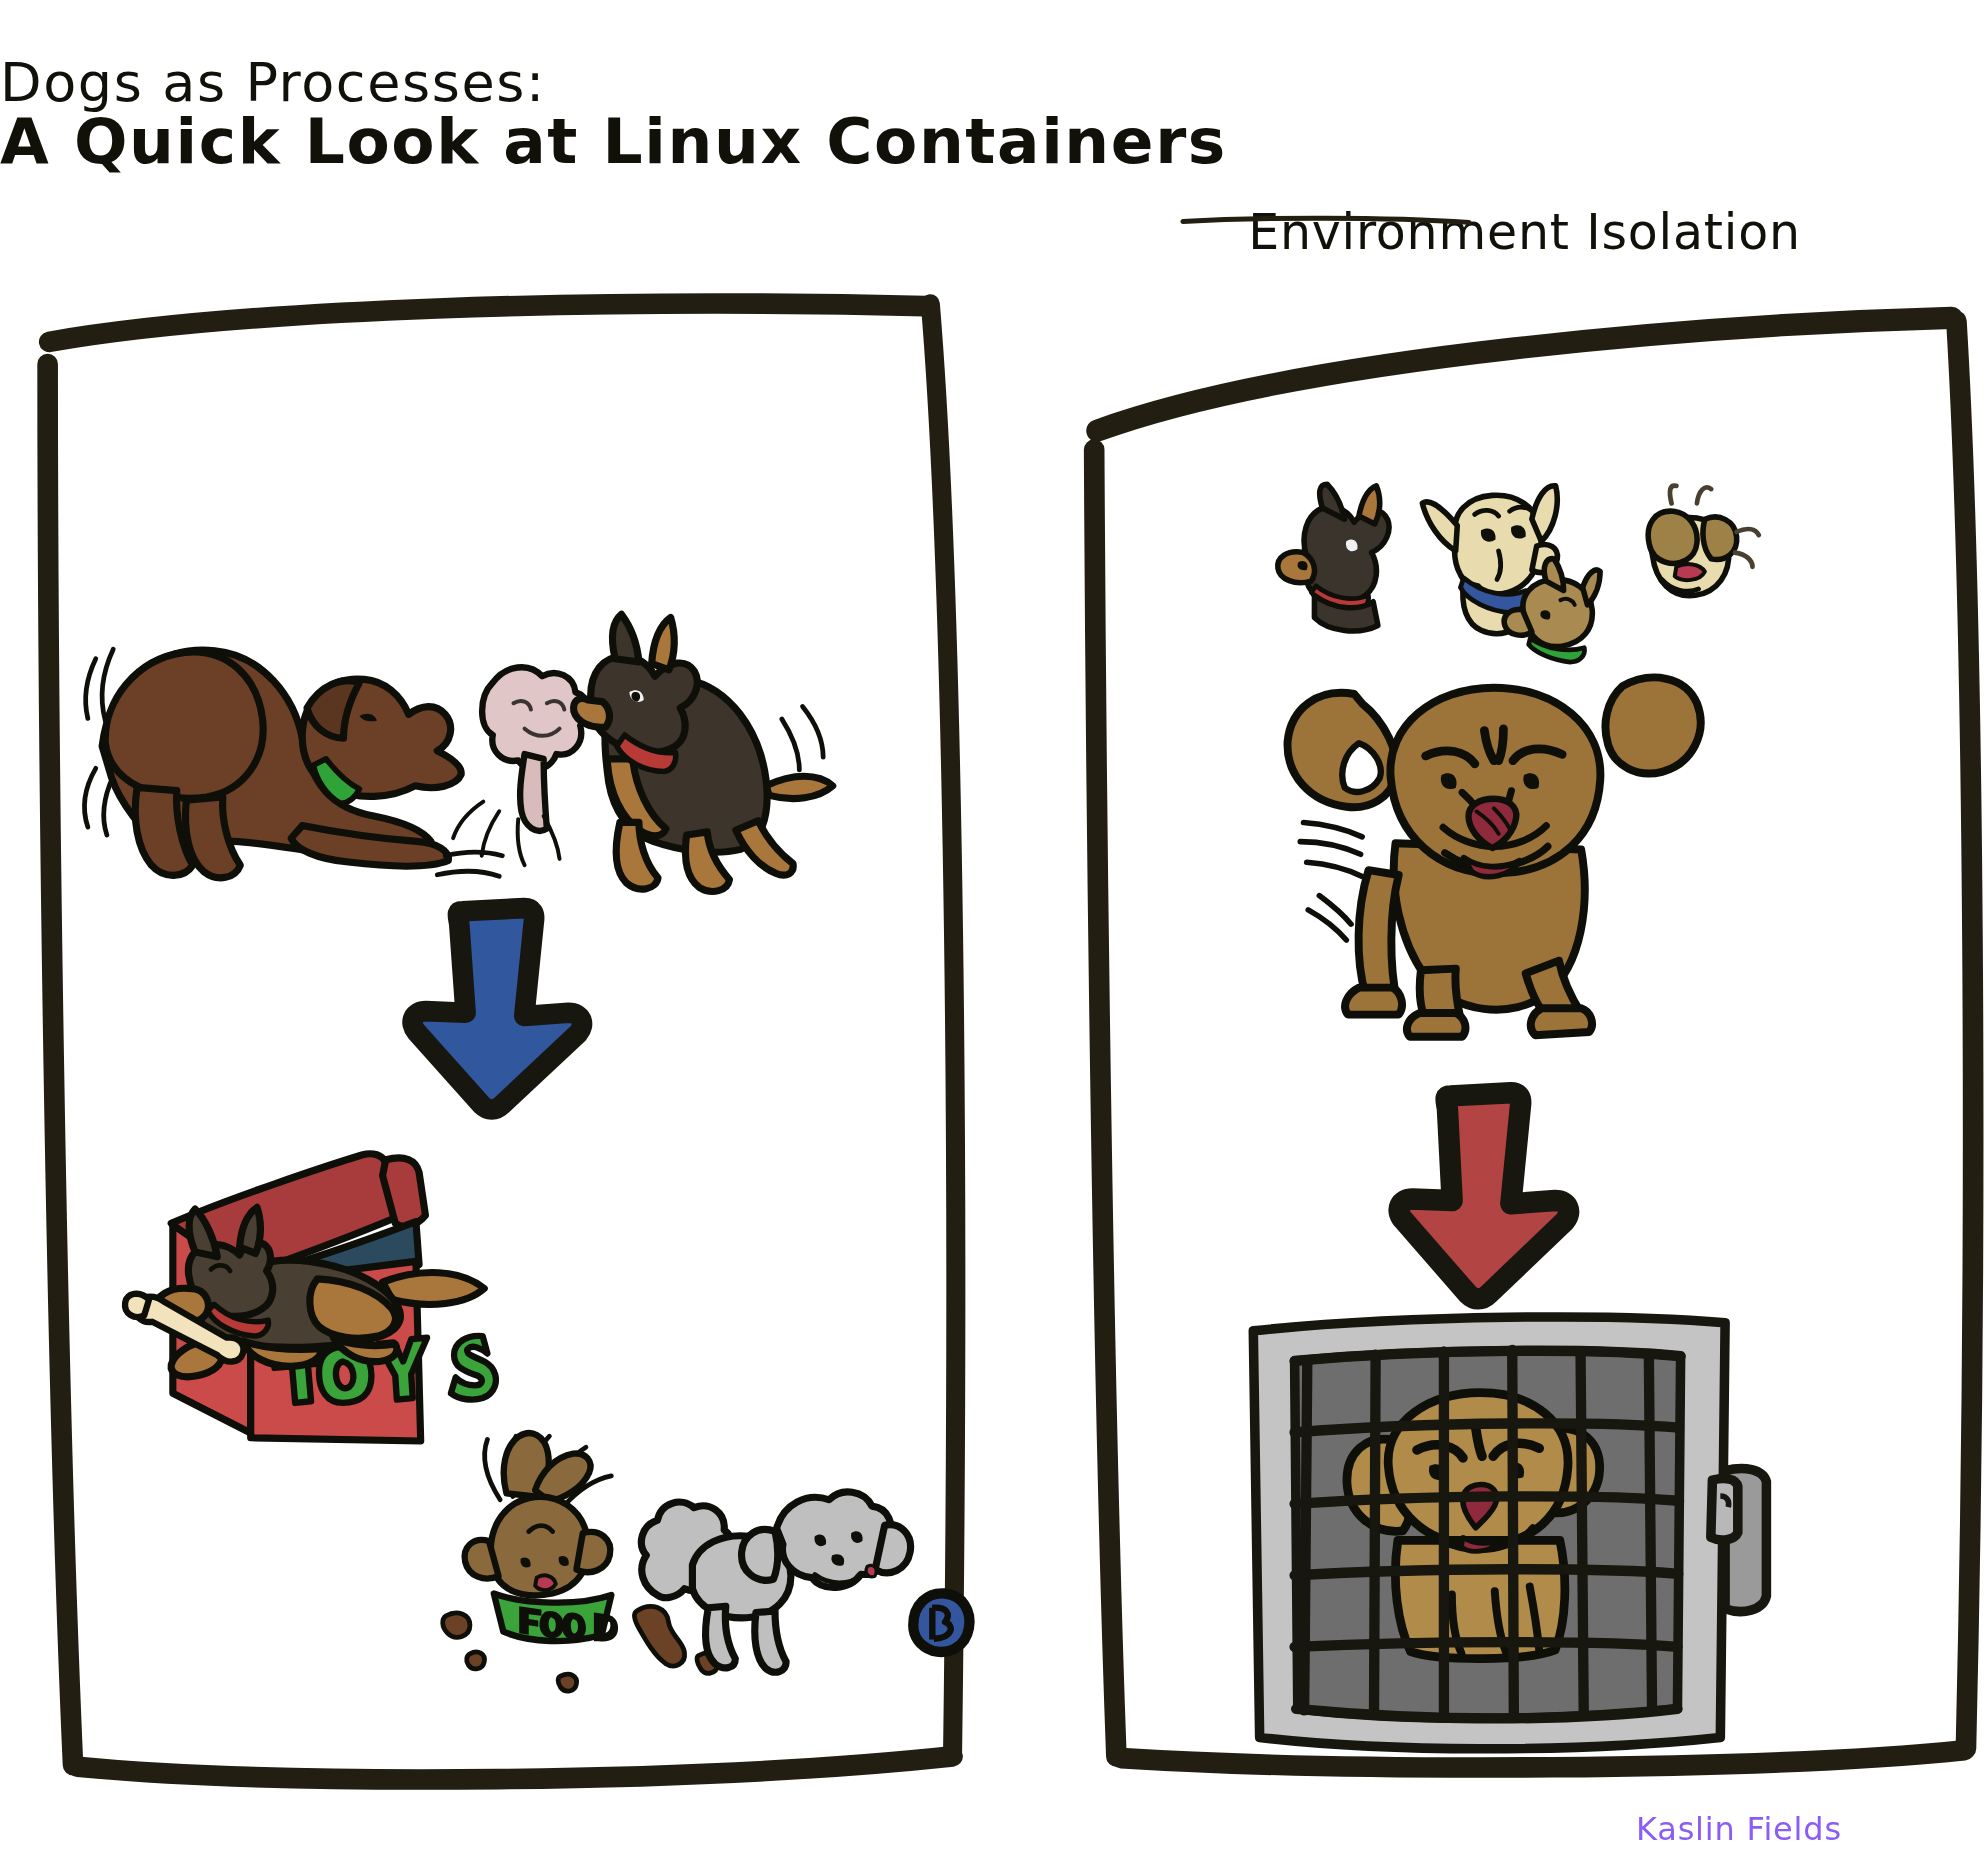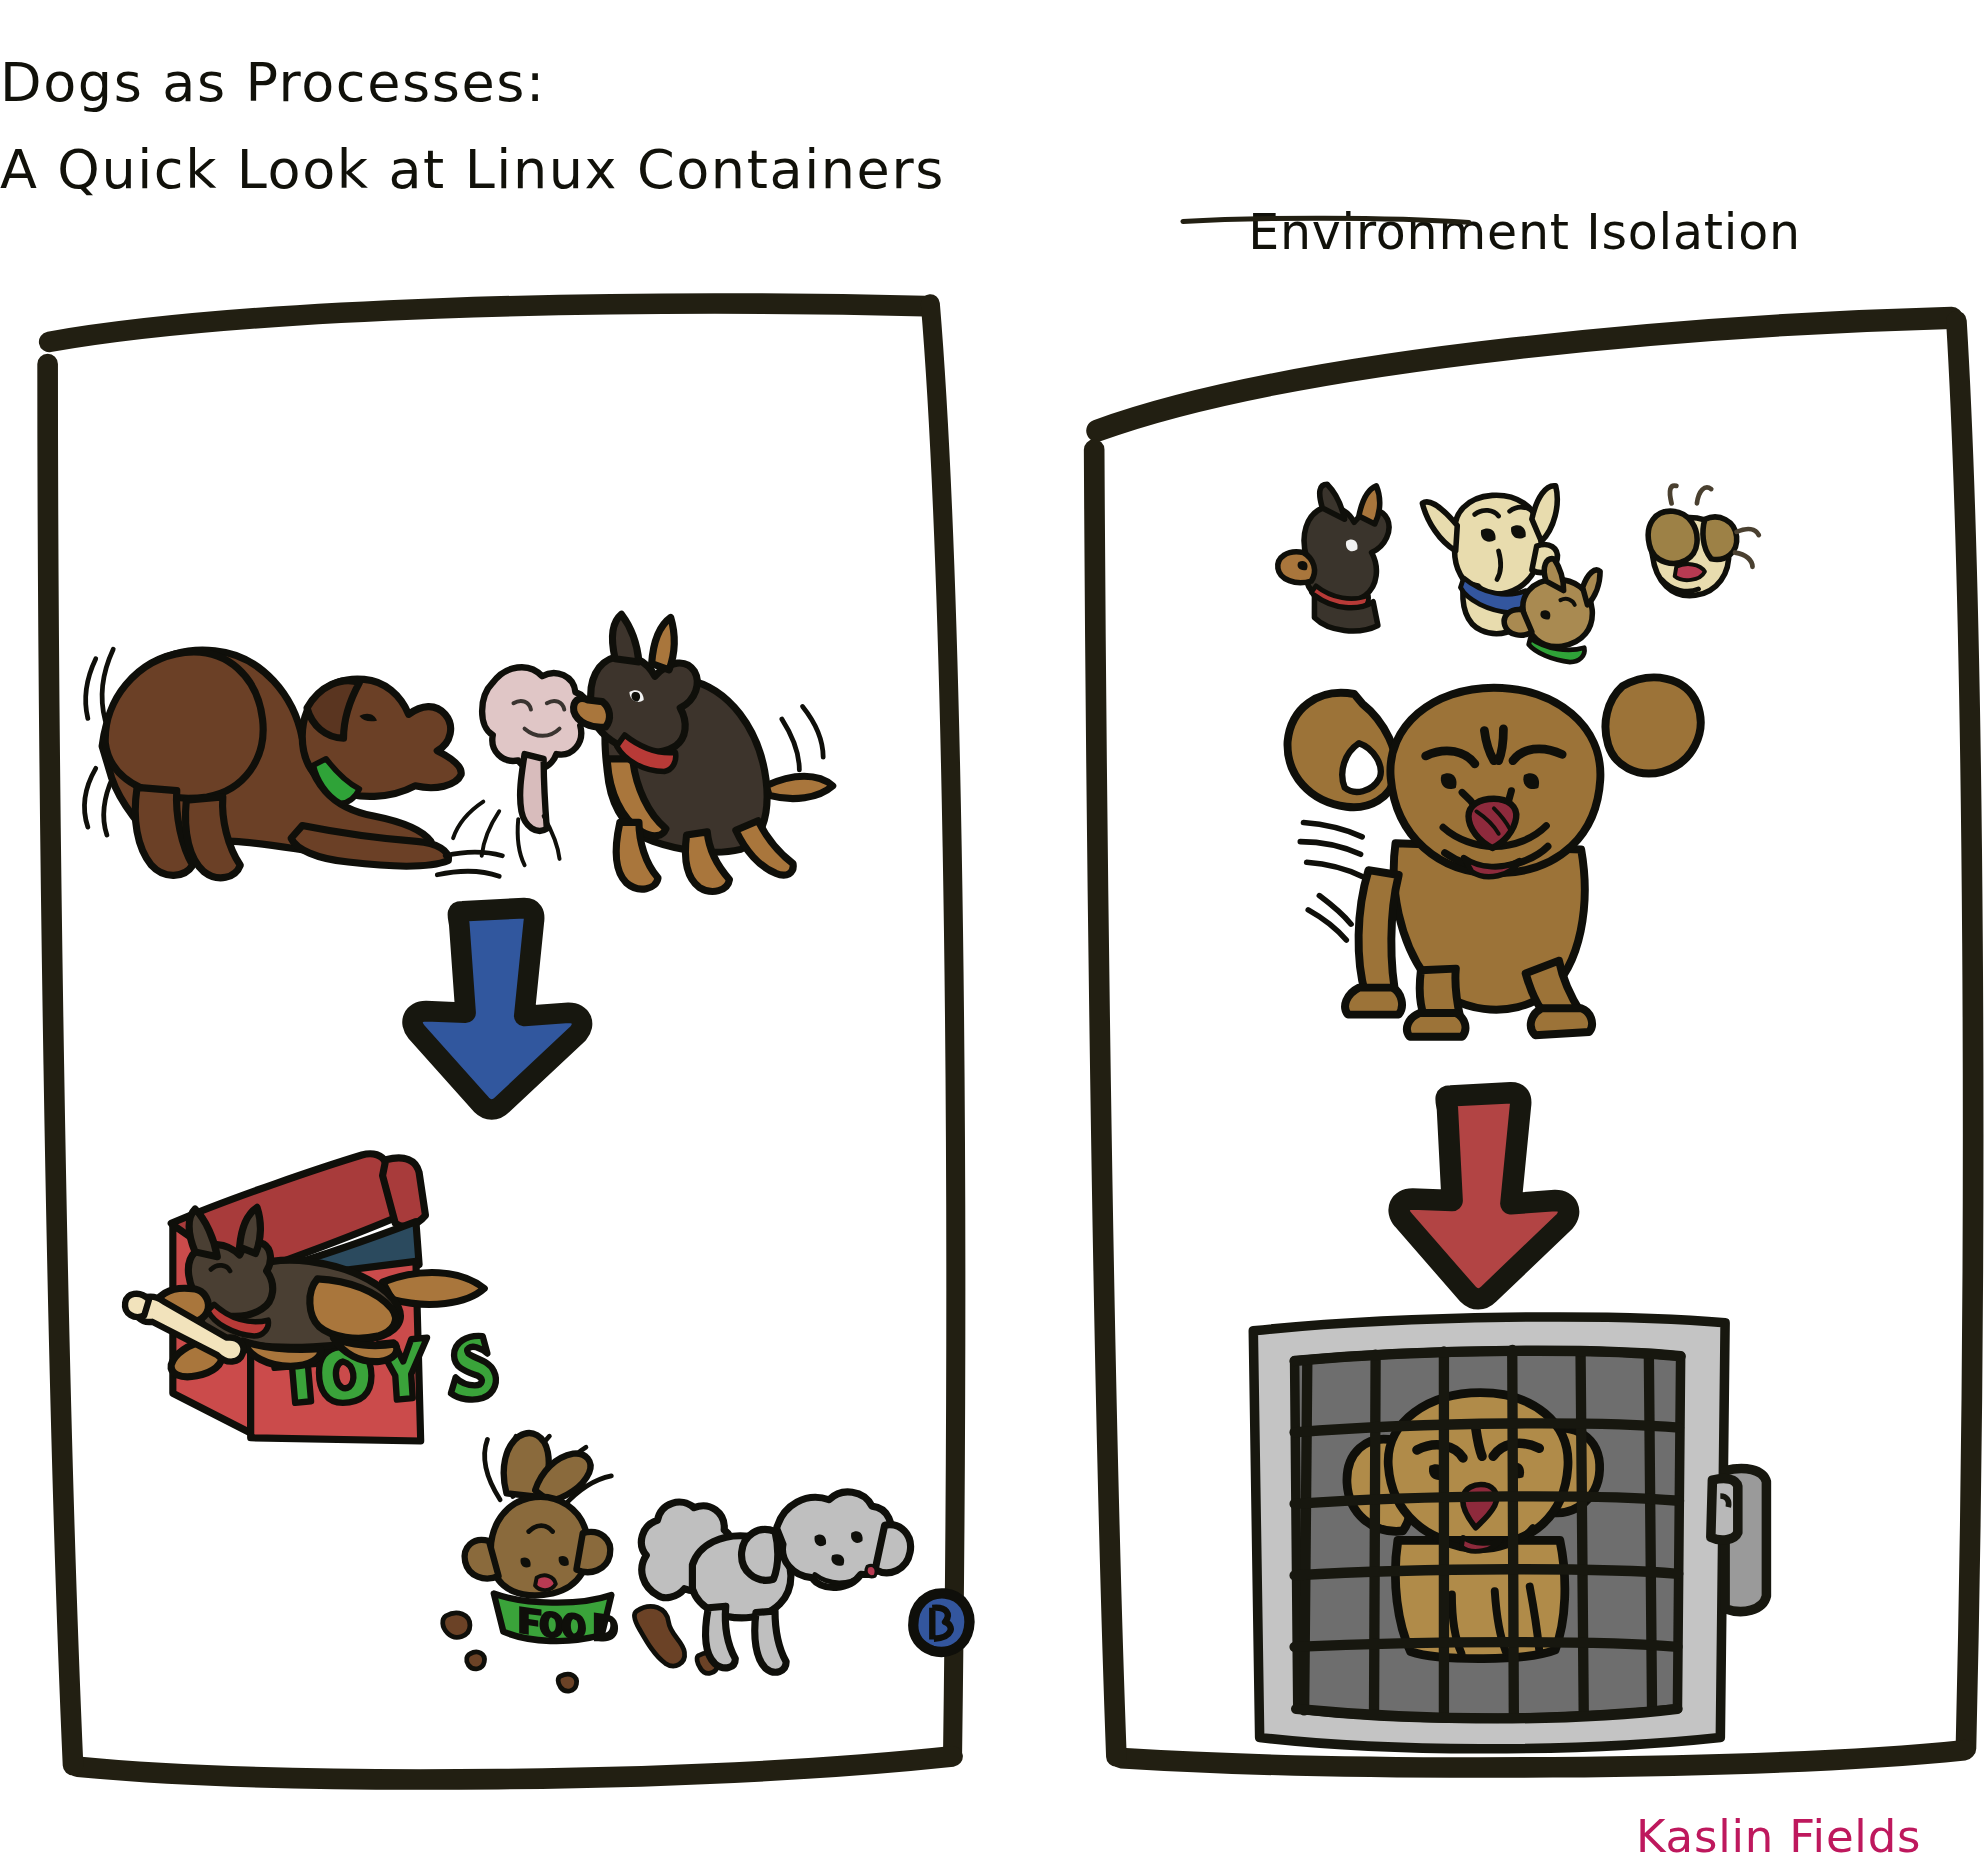--- a/index.html
+++ b/index.html
@@ -11,35 +11,35 @@
   .stage{position:absolute;inset:0;}
 
   
   .title-block{position:absolute;left:0;right:0;top:56px;text-align:left;}
   .title-line{
     font-family:"DejaVu Sans", sans-serif;
     color:#11110a;
     letter-spacing:1.6px;
   }
   .title-1{font-size:54px;line-height:1.0;font-weight:400;}
-  .title-2{font-size:54px;line-height:1.0;margin-top:33px;font-weight:400;}
+  .title-2{font-size:63px;line-height:1.0;font-weight:700;}
 
   
   .panel{position:absolute;}
   .panel svg{position:absolute;left:0;top:0;overflow:visible;}
 
   .panel-head{position:absolute;text-align:center;left:0;right:0;}
   .panel-head .ph-line{
     font-size:49px;color:#11110a;line-height:1.12;letter-spacing:0.8px;
   }
   .ph-line.em{font-style:italic;letter-spacing:1.6px;}
   .ph-rule{margin:11px auto 0 auto;height:8px;}
 
   .sig{
-    position:absolute;font-size:45px;color:#be185d;letter-spacing:0.8px;
+    position:absolute;font-size:32px;color:#8b5cf6;letter-spacing:0.8px;
   }
 
   
   .art{position:absolute;}
   .art svg{display:block;overflow:visible;}
 </style>
 </head>
 <body>
 
 <div class="stage">

